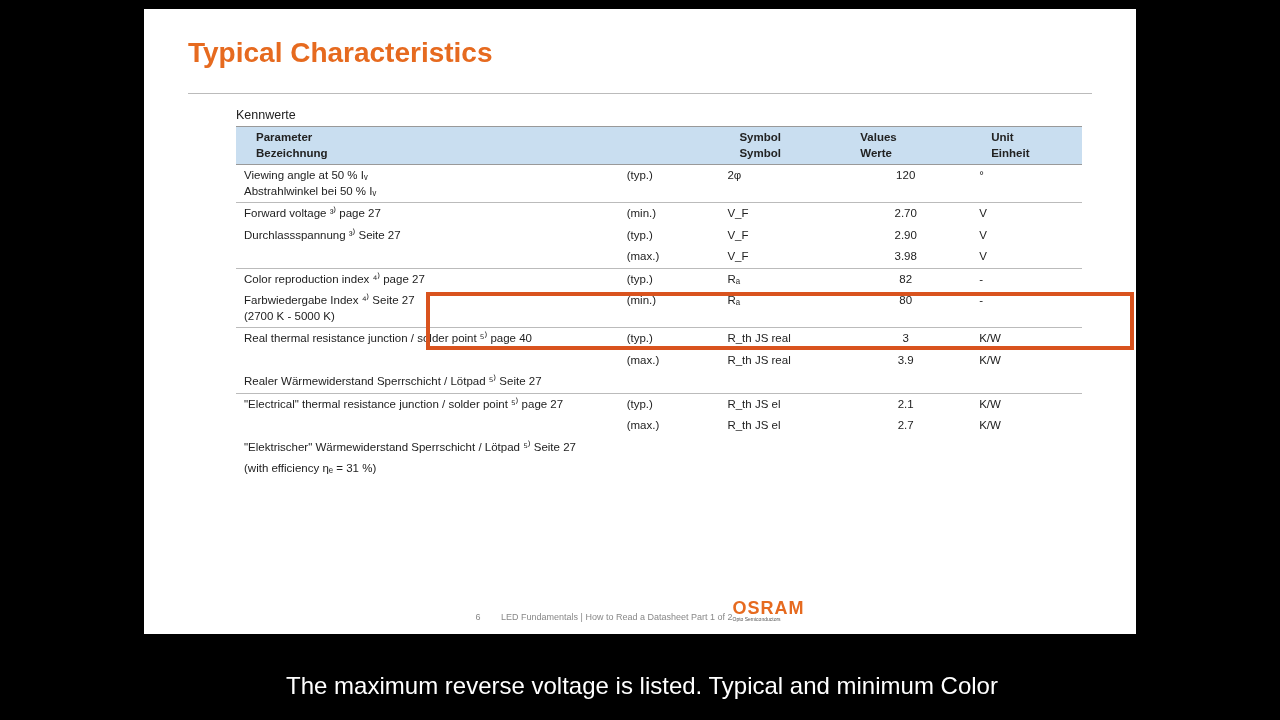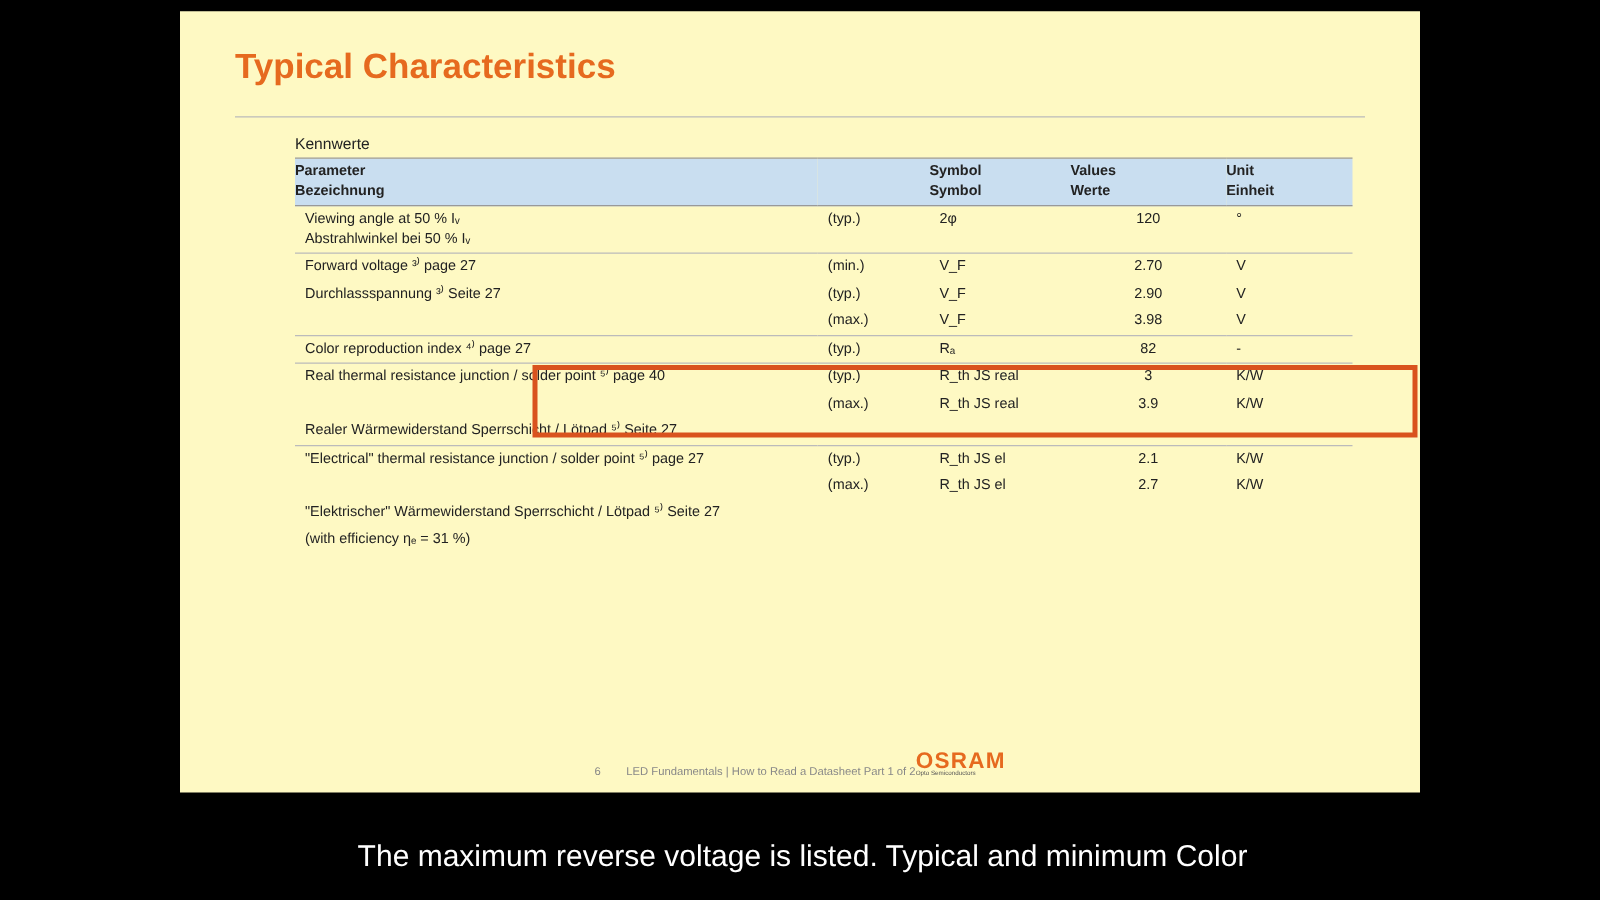--- a/index.html
+++ b/index.html
@@ -1,24 +1,24 @@
 <!DOCTYPE html>
 <html><head>
 <meta charset="utf-8">
 <style>
   html,body{margin:0;padding:0;width:1280px;height:720px;background:#000;font-family:Arial,Helvetica,sans-serif;overflow:hidden}
-  .slide{position:absolute;left:144px;top:9px;width:992px;height:625px;background:#fef9c3;box-sizing:border-box;padding:28px 44px 0 44px}
+  .slide{position:absolute;left:144px;top:9px;width:992px;height:625px;background:#ffffff;box-sizing:border-box;padding:28px 44px 0 44px}
   .title{color:#e66a1f;font-size:28px;font-weight:bold;margin:0 0 12px 0}
   .hr{border:0;border-top:1px solid #bbb;margin:24px 0 14px 0}
   .inner{margin-left:48px;margin-right:10px}
   .char-line{font-size:12.5px;font-weight:bold;color:#222}
   .char-line .cond{font-weight:normal}
   .kenn{font-size:12.5px;font-weight:normal;color:#222;margin-bottom:4px}
   table.ch{border-collapse:collapse;width:100%;font-size:11.5px;color:#222}
-  table.ch th{background:#c9def0;text-align:left;font-weight:normal;padding:3px 0;border-top:1px solid #999;border-bottom:1px solid #999;line-height:1.35}
+  table.ch th{background:#c9def0;text-align:left;font-weight:normal;padding:3px 20px;border-top:1px solid #999;border-bottom:1px solid #999;line-height:1.35}
   table.ch th .b{font-weight:bold;display:block}
   table.ch td{padding:3px 8px;vertical-align:top;line-height:1.35;border-top:1px solid #bbb}
   table.ch tr.nb td{border-top:none}
   .col-param{width:340px}
   .col-note{width:60px}
   .col-sym{width:80px}
   .col-val{width:90px;text-align:center}
   .col-unit{width:70px}
   th.col-val{text-align:center}
   .highlight-row td{border-top:none}
@@ -88,20 +88,27 @@
             <td class="col-val">3.98</td>
             <td class="col-unit">V</td>
           </tr>
           <tr>
             <td class="col-param">Color reproduction index ⁴⁾ page 27</td>
             <td class="col-note">(typ.)</td>
             <td class="col-sym">Rₐ</td>
             <td class="col-val">82</td>
             <td class="col-unit">-</td>
           </tr>
+          <tr class="nb">
+            <td class="col-param">Farbwiedergabe Index ⁴⁾ Seite 27<br>(2700 K - 5000 K)</td>
+            <td class="col-note">(min.)</td>
+            <td class="col-sym">Rₐ</td>
+            <td class="col-val">80</td>
+            <td class="col-unit">-</td>
+          </tr>
           <tr>
             <td class="col-param">Real thermal resistance junction / solder point ⁵⁾ page 40</td>
             <td class="col-note">(typ.)</td>
             <td class="col-sym">R_th JS real</td>
             <td class="col-val">3</td>
             <td class="col-unit">K/W</td>
           </tr>
           <tr class="nb">
             <td class="col-param"></td>
             <td class="col-note">(max.)</td>

